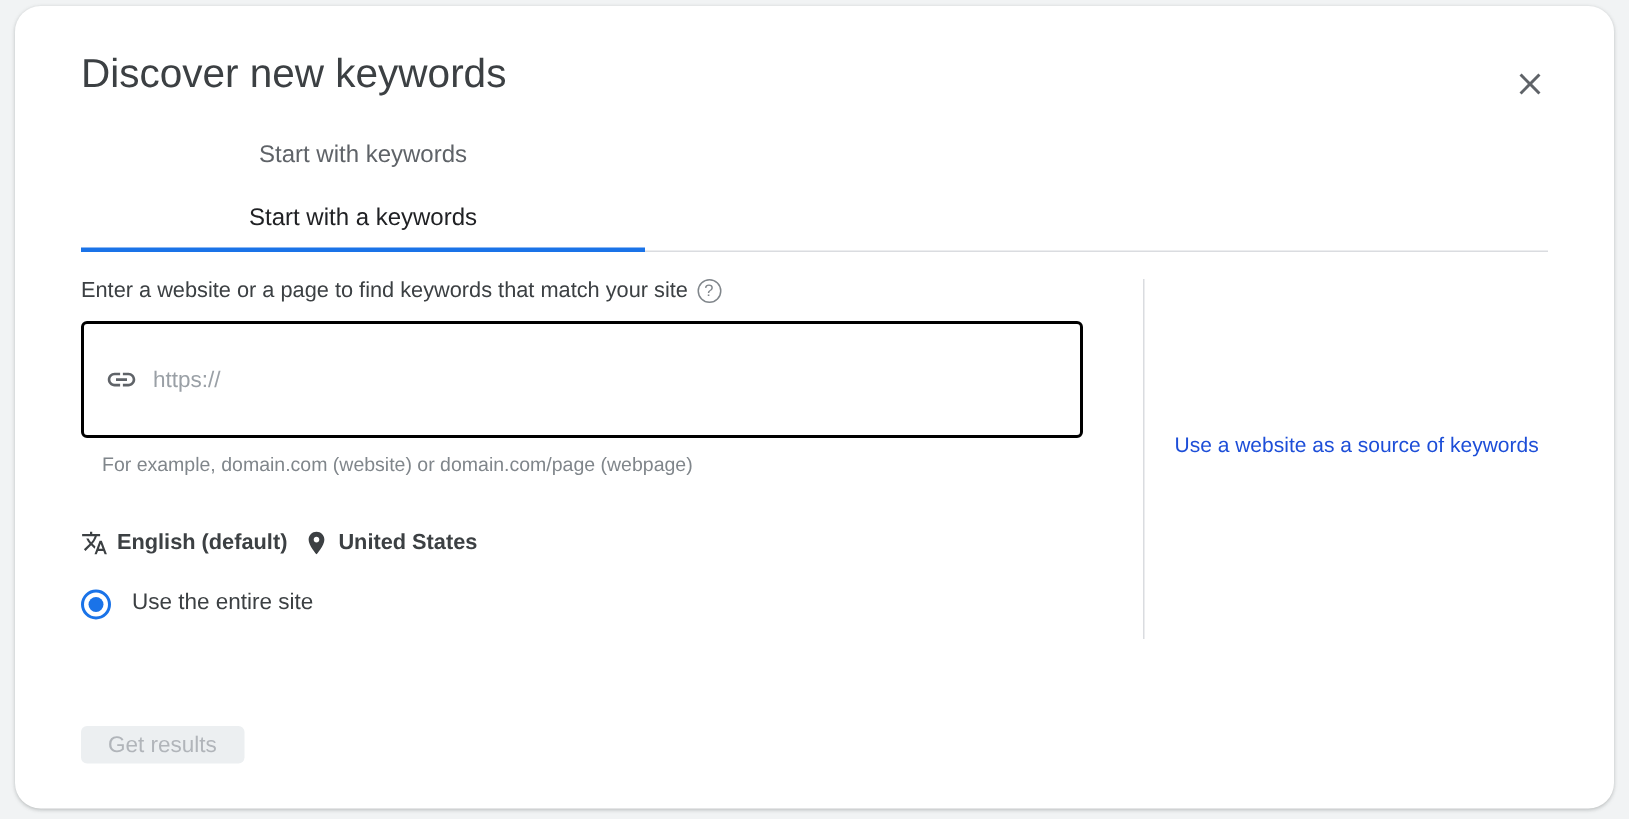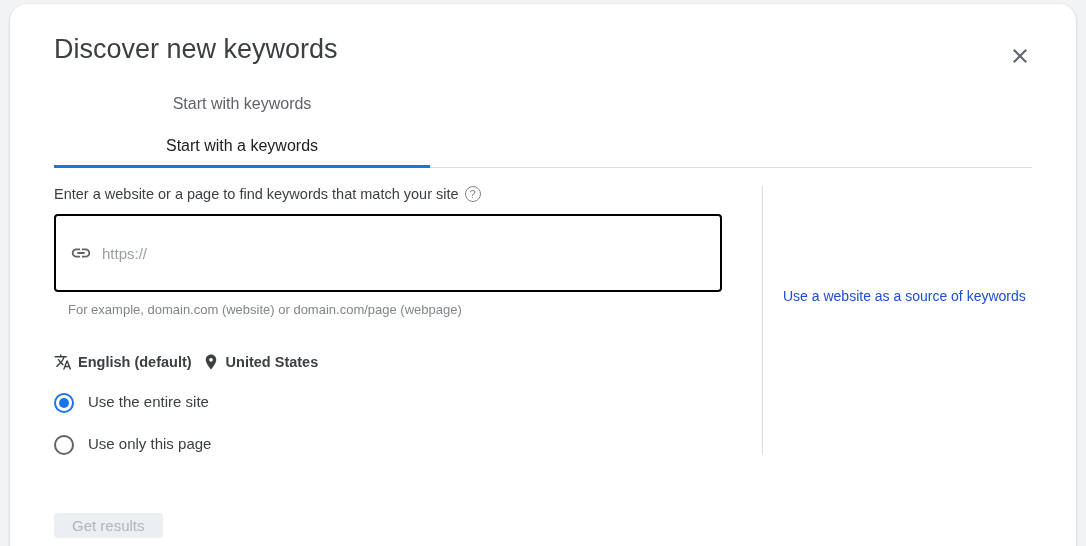--- a/index.html
+++ b/index.html
@@ -264,24 +264,20 @@
           </span>
           <span>United States</span>
         </div>
       </div>
 
       <div class="radio-group">
         <div class="radio-option">
           <span class="radio checked"></span>
           <span>Use the entire site</span>
         </div>
-        <div class="radio-option">
-          <span class="radio"></span>
-          <span>Use only this page</span>
-        </div>
       </div>
 
     </div>
 
     <div class="sidebar">
       <div>Use a website as a source of keywords</div>
     </div>
   </div>
 
   <div class="footer">

